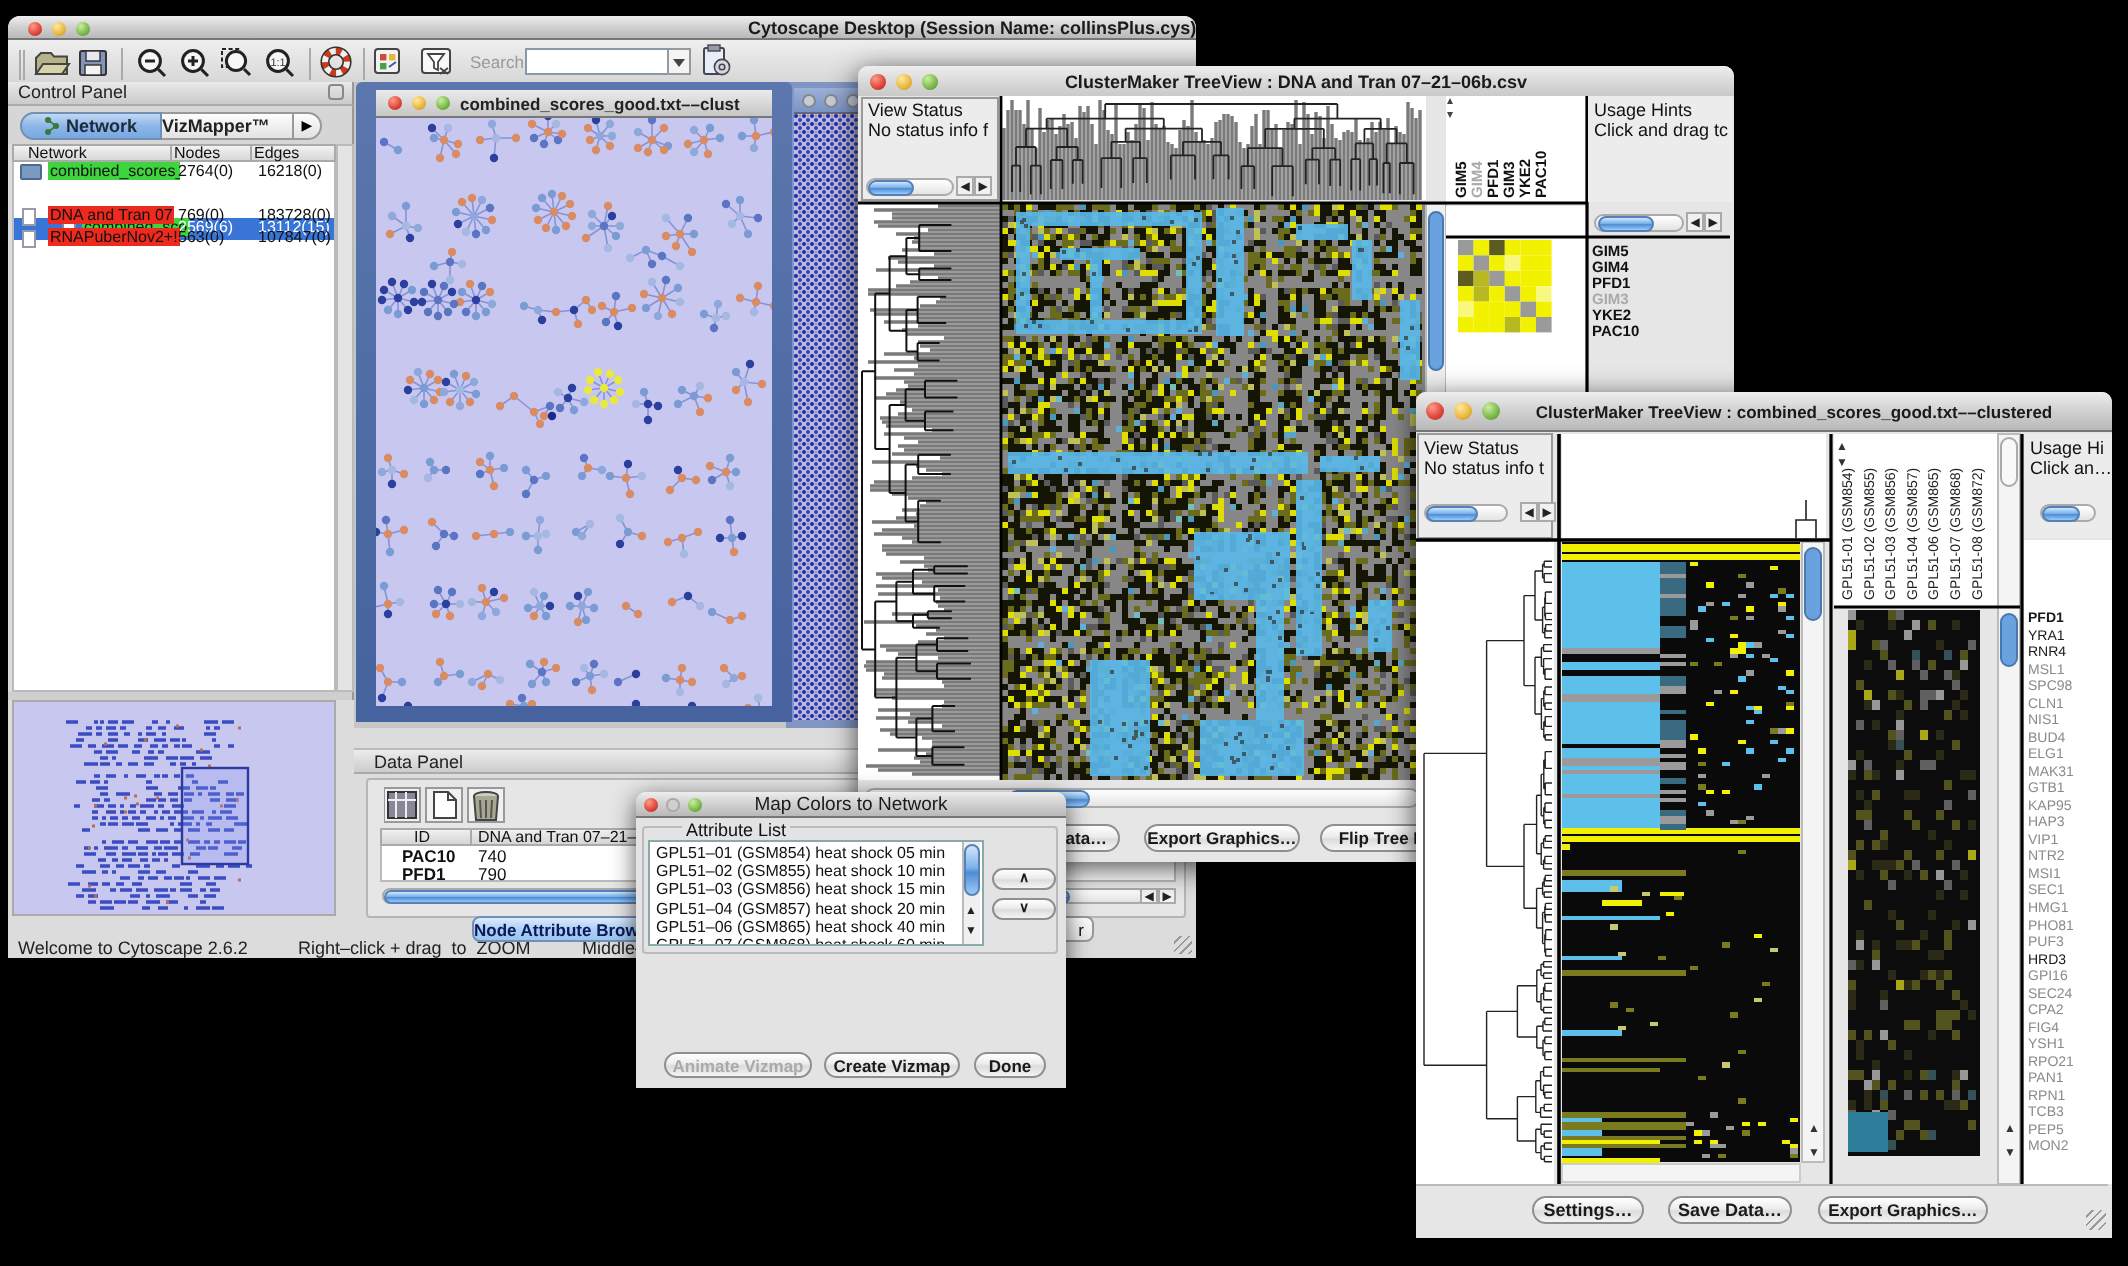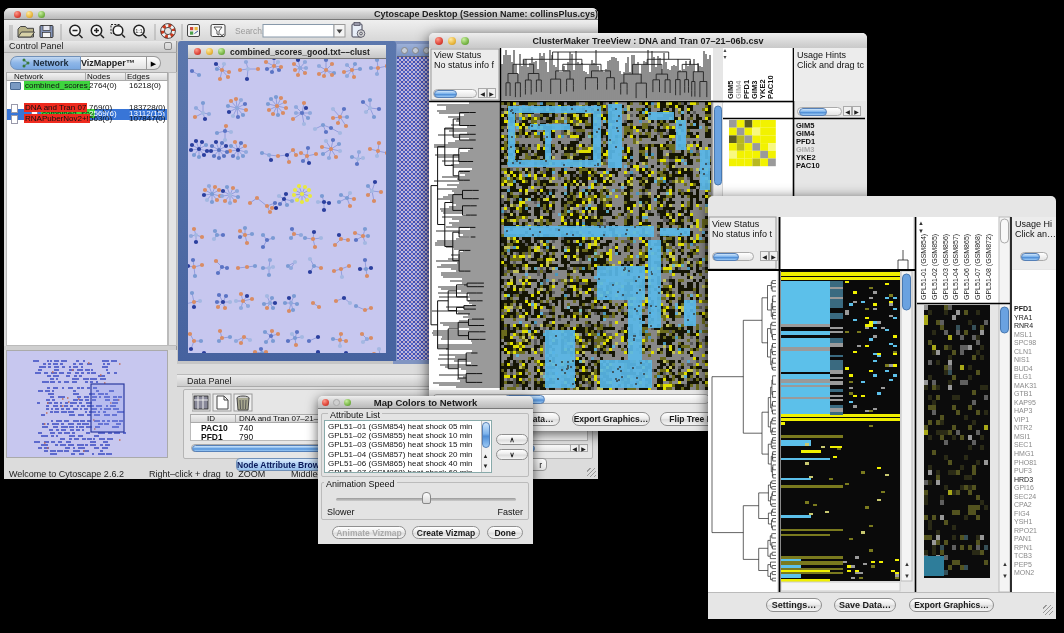--- a/index.html
+++ b/index.html
@@ -321,20 +321,26 @@
   <div class="arr" style="left:423px;top:73px;width:9px;height:10px;line-height:10px;background:#f0f0f0;border:1px solid #aaa">▶</div>
   <div class="sb" style="left:3px;top:361px;width:278px;height:10px"></div>
   <div class="sbt" style="left:75px;top:361.5px;width:41px;height:9px"></div>
   <div class="btn" style="left:8px;top:379px;width:55px;height:14px;font-size:8.5px;line-height:13px">Settings…</div>
   <div class="btn" style="left:69px;top:379px;width:62px;height:14px;font-size:8.5px;line-height:13px">Save Data…</div>
   <div class="btn" style="left:143px;top:379px;width:78px;height:14px;font-size:8.5px;line-height:13px">Export Graphics…</div>
   <div class="btn" style="left:231px;top:379px;width:82px;height:14px;font-size:8.5px;line-height:13px">Flip Tree Nodes</div>
 </div>
 
 <div class="win" style="left:708px;top:196px;width:348px;height:423px;background:#e6e6e6;border-radius:5px 5px 0 0;box-shadow:0 3px 14px rgba(0,0,0,.7)">
+  <div class="titlebar" style="height:20px;border-radius:5px 5px 0 0">
+    <div class="tl red" style="left:5px;top:5px;width:9px;height:9px"></div>
+    <div class="tl ylw" style="left:19px;top:5px;width:9px;height:9px"></div>
+    <div class="tl grn" style="left:33px;top:5px;width:9px;height:9px"></div>
+    <div class="abs" style="left:40px;right:10px;top:5px;font-size:8.5px;font-weight:bold;color:#1a1a1a;text-align:center">ClusterMaker TreeView : combined_scores_good.txt––clustered</div>
+  </div>
   <svg class="abs" style="left:0;top:20px" width="348" height="397" viewBox="708 216 348 397">
     <rect x="708" y="216" width="348" height="397" fill="#e6e6e6"></rect>
     <rect x="709" y="217" width="67" height="52" fill="#ececec" stroke="#999" stroke-width="1"></rect>
     <text x="712" y="227" font-size="9" fill="#111">View Status</text>
     <text x="712" y="237" font-size="9" fill="#111">No status info t</text>
     <rect x="781" y="217" width="132" height="52" fill="#fff"></rect>
       <path stroke="#222" stroke-width="0.8" fill="none" d="M898 269V260H908V269M903 260V250"></path>
     <rect x="708" y="271" width="69" height="321" fill="#fff"></rect>
       <path stroke="#222" stroke-width="0.7" fill="none" d="M772.5 280.6H776M772.5 283.5H776M772.5 280.6H772.1M772.5 283.5H772.1M772.1 280.6V283.5M772.6 286.8H776M772.6 291.1H776M772.6 286.8H772.1M772.6 291.1H772.1M772.1 286.8V291.1M772.1 282.1H771.3M772.1 289.0H771.3M771.3 282.1V289.0M772.9 296.0H776M772.9 301.7H776M772.9 296.0H772.7M772.9 301.7H772.7M772.7 296.0V301.7M772.8 306.7H776M772.8 309.8H776M772.8 306.7H772.7M772.8 309.8H772.7M772.7 306.7V309.8M772.7 298.8H772.4M772.7 308.3H772.4M772.4 298.8V308.3M772.9 312.3H776M772.9 315.5H776M772.9 312.3H772.8M772.9 315.5H772.8M772.8 312.3V315.5M772.8 318.9H776M772.8 313.9H772.4M772.8 318.9H772.4M772.4 313.9V318.9M772.4 303.6H771.3M772.4 316.4H771.3M771.3 303.6V316.4M771.3 285.5H767.5M771.3 310.0H767.5M767.5 285.5V310.0M772.5 322.3H776M772.5 325.6H776M772.5 322.3H771.8M772.5 325.6H771.8M771.8 322.3V325.6M772.5 329.3H776M772.8 334.5H776M772.8 339.6H776M772.8 334.5H772.5M772.8 339.6H772.5M772.5 334.5V339.6M772.5 329.3H771.8M772.5 337.1H771.8M771.8 329.3V337.1M771.8 323.9H770.7M771.8 333.2H770.7M770.7 323.9V333.2M772.8 343.5H776M772.8 347.3H776M772.8 343.5H772.5M772.8 347.3H772.5M772.5 343.5V347.3M772.8 351.5H776M772.8 354.7H776M772.8 351.5H772.5M772.8 354.7H772.5M772.5 351.5V354.7M772.5 345.4H771.9M772.5 353.1H771.9M771.9 345.4V353.1M772.8 358.3H776M772.8 363.2H776M772.8 358.3H772.6M772.8 363.2H772.6M772.6 358.3V363.2M772.8 367.4H776M772.8 370.0H776M772.8 367.4H772.6M772.8 370.0H772.6M772.6 367.4V370.0M772.6 360.7H771.9M772.6 368.7H771.9M771.9 360.7V368.7M771.9 349.3H770.7M771.9 364.7H770.7M770.7 349.3V364.7M770.7 328.6H767.5M770.7 357.0H767.5M767.5 328.6V357.0M767.5 297.8H762.0M767.5 342.8H762.0M762.0 297.8V342.8M772.8 375.8H776M772.8 384.2H776M772.8 375.8H772.6M772.8 384.2H772.6M772.6 375.8V384.2M772.8 391.5H776M772.8 397.4H776M772.8 391.5H772.6M772.8 397.4H772.6M772.6 391.5V397.4M772.6 380.0H771.9M772.6 394.4H771.9M771.9 380.0V394.4M772.7 401.5H776M772.7 406.1H776M772.7 401.5H772.5M772.7 406.1H772.5M772.5 401.5V406.1M772.7 410.1H776M772.7 413.9H776M772.7 410.1H772.5M772.7 413.9H772.5M772.5 410.1V413.9M772.5 403.8H771.9M772.5 412.0H771.9M771.9 403.8V412.0M771.9 387.2H770.6M771.9 407.9H770.6M770.6 387.2V407.9M772.8 417.9H776M772.8 420.7H776M772.8 417.9H772.6M772.8 420.7H772.6M772.6 417.9V420.7M772.6 423.9H776M772.6 419.3H771.8M772.6 423.9H771.8M771.8 419.3V423.9M772.7 428.2H776M772.7 431.8H776M772.7 428.2H772.4M772.7 431.8H772.4M772.4 428.2V431.8M772.4 434.5H776M772.4 430.0H771.8M772.4 434.5H771.8M771.8 430.0V434.5M771.8 421.6H770.6M771.8 432.2H770.6M770.6 421.6V432.2M770.6 397.6H768.3M770.6 426.9H768.3M768.3 397.6V426.9M772.8 437.7H776M772.8 440.4H776M772.8 437.7H772.6M772.8 440.4H772.6M772.6 437.7V440.4M772.6 443.1H776M772.6 439.1H772.1M772.6 443.1H772.1M772.1 439.1V443.1M772.7 446.0H776M772.7 448.6H776M772.7 446.0H772.1M772.7 448.6H772.1M772.1 446.0V448.6M772.1 441.1H771.3M772.1 447.3H771.3M771.3 441.1V447.3M772.9 451.7H776M772.9 454.6H776M772.9 451.7H772.7M772.9 454.6H772.7M772.7 451.7V454.6M772.9 457.4H776M772.9 461.0H776M772.9 457.4H772.7M772.9 461.0H772.7M772.7 457.4V461.0M772.7 453.2H772.4M772.7 459.2H772.4M772.4 453.2V459.2M772.9 464.9H776M772.9 469.8H776M772.9 464.9H772.8M772.9 469.8H772.8M772.8 464.9V469.8M772.9 474.6H776M772.9 478.0H776M772.9 474.6H772.8M772.9 478.0H772.8M772.8 474.6V478.0M772.8 467.3H772.4M772.8 476.3H772.4M772.4 467.3V476.3M772.4 456.2H771.3M772.4 471.8H771.3M771.3 456.2V471.8M771.3 444.2H768.3M771.3 464.0H768.3M768.3 444.2V464.0M768.3 412.2H762.0M768.3 454.1H762.0M762.0 412.2V454.1M762.0 320.3H743.3M762.0 433.2H743.3M743.3 320.3V433.2M772.5 480.8H776M772.5 483.5H776M772.5 480.8H771.8M772.5 483.5H771.8M771.8 480.8V483.5M772.5 486.5H776M772.5 489.2H776M772.5 486.5H771.8M772.5 489.2H771.8M771.8 486.5V489.2M771.8 482.1H770.5M771.8 487.8H770.5M770.5 482.1V487.8M772.7 491.7H776M772.7 495.5H776M772.7 491.7H772.4M772.7 495.5H772.4M772.4 491.7V495.5M772.4 499.9H776M772.4 493.6H771.8M772.4 499.9H771.8M771.8 493.6V499.9M772.6 503.7H776M772.6 506.4H776M772.6 503.7H771.8M772.6 506.4H771.8M771.8 503.7V506.4M771.8 496.8H770.5M771.8 505.0H770.5M770.5 496.8V505.0M770.5 485.0H768.4M770.5 500.9H768.4M768.4 485.0V500.9M772.7 509.1H776M772.7 512.3H776M772.7 509.1H772.4M772.7 512.3H772.4M772.4 509.1V512.3M772.4 515.5H776M772.4 510.7H771.5M772.4 515.5H771.5M771.5 510.7V515.5M772.7 518.5H776M772.7 521.8H776M772.7 518.5H772.4M772.7 521.8H772.4M772.4 518.5V521.8M772.8 525.9H776M772.8 529.8H776M772.8 525.9H772.4M772.8 529.8H772.4M772.4 525.9V529.8M772.4 520.1H771.5M772.4 527.8H771.5M771.5 520.1V527.8M771.5 513.1H768.4M771.5 524.0H768.4M768.4 513.1V524.0M768.4 492.9H758.7M768.4 518.5H758.7M758.7 492.9V518.5M772.6 533.6H776M772.6 538.0H776M772.6 533.6H771.8M772.6 538.0H771.8M771.8 533.6V538.0M772.4 542.6H776M772.8 546.1H776M772.8 549.0H776M772.8 546.1H772.4M772.8 549.0H772.4M772.4 546.1V549.0M772.4 542.6H771.8M772.4 547.5H771.8M771.8 542.6V547.5M771.8 535.8H770.3M771.8 545.1H770.3M770.3 535.8V545.1M772.6 552.2H776M772.6 555.4H776M772.6 552.2H772.1M772.6 555.4H772.1M772.1 552.2V555.4M772.1 558.6H776M772.1 553.8H770.3M772.1 558.6H770.3M770.3 553.8V558.6M770.3 540.4H767.9M770.3 556.2H767.9M767.9 540.4V556.2M772.1 562.1H776M772.7 565.5H776M772.7 568.6H776M772.7 565.5H772.1M772.7 568.6H772.1M772.1 565.5V568.6M772.1 562.1H770.5M772.1 567.1H770.5M770.5 562.1V567.1M772.6 571.5H776M772.6 574.6H776M772.6 571.5H772.2M772.6 574.6H772.2M772.2 571.5V574.6M772.6 578.2H776M772.6 580.9H776M772.6 578.2H772.2M772.6 580.9H772.2M772.2 578.2V580.9M772.2 573.0H770.5M772.2 579.6H770.5M770.5 573.0V579.6M770.5 564.6H767.9M770.5 576.3H767.9M767.9 564.6V576.3M767.9 548.3H758.7M767.9 570.5H758.7M758.7 548.3V570.5M758.7 505.7H743.3M758.7 559.4H743.3M743.3 505.7V559.4M743.3 376.7H712.0M743.3 532.6H712.0M712.0 376.7V532.6"></path>
     <rect x="781" y="271" width="119" height="310" fill="#0a0a0a"></rect>
@@ -427,35 +433,28 @@
   <div class="btn" style="left:126px;top:402px;width:62px;height:14px;font-size:9px;line-height:13px">Save Data…</div>
   <div class="btn" style="left:201px;top:402px;width:85px;height:14px;font-size:8.5px;line-height:13px">Export Graphics…</div>
   <div class="abs" style="right:3px;bottom:4px;width:10px;height:10px;background:repeating-linear-gradient(135deg,transparent 0 2px,#999 2px 3px)"></div>
 </div>
 
 <div class="win" style="left:318px;top:396px;width:215px;height:148px;background:#e3e3e3;border-radius:5px 5px 0 0;box-shadow:0 3px 12px rgba(0,0,0,.65)">
   <div class="titlebar" style="height:13px;border-radius:5px 5px 0 0">
     <div class="tl red" style="left:4px;top:3px"></div>
     <div class="tl" style="left:15px;top:3px;background:#cfcfcf;border:1px solid #aaa;width:6.5px;height:6.5px"></div>
     <div class="tl grn" style="left:26px;top:3px"></div>
-    <div class="abs" style="left:0;right:0;top:0.5px;font-size:9.5px;font-weight:bold;color:#1a1a1a;text-align:center">Map Colors to Network</div>
+    <div class="abs" style="left:0;right:0;top:0.5px;font-size:9.5px;font-weight:normal;color:#1a1a1a;text-align:center">Map Colors to Network</div>
   </div>
   <div class="abs" style="left:3px;top:17px;width:208px;height:64px;border:1px solid #bbb;border-radius:2px">
-    <span class="abs" style="left:6px;top:-4px;background:#e3e3e3;font-size:9px;color:#111;padding:0 2px">Attribute List</span>
+    <span class="abs" style="left:19px;top:-4px;background:#e3e3e3;font-size:9px;color:#111;padding:0 2px">Attribute List</span>
   </div>
   <div class="abs" style="left:6px;top:24px;width:168px;height:53px;background:#fff;border:1px solid #8aa;overflow:hidden;font-size:8px;color:#111;line-height:9.2px;padding:1px 0 0 3px;white-space:nowrap">GPL51–01 (GSM854) heat shock 05 min<br>GPL51–02 (GSM855) heat shock 10 min<br>GPL51–03 (GSM856) heat shock 15 min<br>GPL51–04 (GSM857) heat shock 20 min<br>GPL51–06 (GSM865) heat shock 40 min<br>GPL51–07 (GSM868) heat shock 60 min</div>
   <div class="abs" style="left:163px;top:25px;width:9px;height:51px;background:#f0f0f0;border-left:1px solid #bbb"></div>
   <div class="sbt" style="left:163.5px;top:26px;width:8px;height:26px"></div>
   <div class="arr" style="left:163px;top:56px;width:9px;height:9px;line-height:9px">▲</div>
   <div class="arr" style="left:163px;top:66px;width:9px;height:9px;line-height:9px">▼</div>
   <div class="btn" style="left:178px;top:38px;width:32px;height:11px;font-size:7px;line-height:10px">∧</div>
   <div class="btn" style="left:178px;top:53px;width:32px;height:11px;font-size:7px;line-height:10px">∨</div>
-  <div class="abs" style="left:3px;top:86px;width:208px;height:38px;border:1px solid #bbb;border-radius:2px">
-    <span class="abs" style="left:2px;top:-4px;background:#e3e3e3;font-size:9px;color:#111;padding:0 2px">Animation Speed</span>
-    <div class="abs" style="left:14px;top:15px;width:180px;height:3px;background:linear-gradient(#999,#ccc);border-radius:2px"></div>
-    <div class="abs" style="left:100px;top:9px;width:9px;height:12px;background:linear-gradient(#fdfdfd,#d8d8d8);border:1px solid #888;border-radius:4px 4px 2px 2px"></div>
-    <span class="abs" style="left:5px;top:24px;font-size:9px;color:#111">Slower</span>
-    <span class="abs" style="right:5px;top:24px;font-size:9px;color:#111">Faster</span>
-  </div>
   <div class="btn" style="left:14px;top:130px;width:74px;height:13px;font-size:8.5px;line-height:12px;color:#aaa">Animate Vizmap</div>
   <div class="btn" style="left:94px;top:130px;width:68px;height:13px;font-size:8.5px;line-height:12px">Create Vizmap</div>
   <div class="btn" style="left:169px;top:130px;width:36px;height:13px;font-size:8.5px;line-height:12px">Done</div>
 </div>
 
 </body></html>

